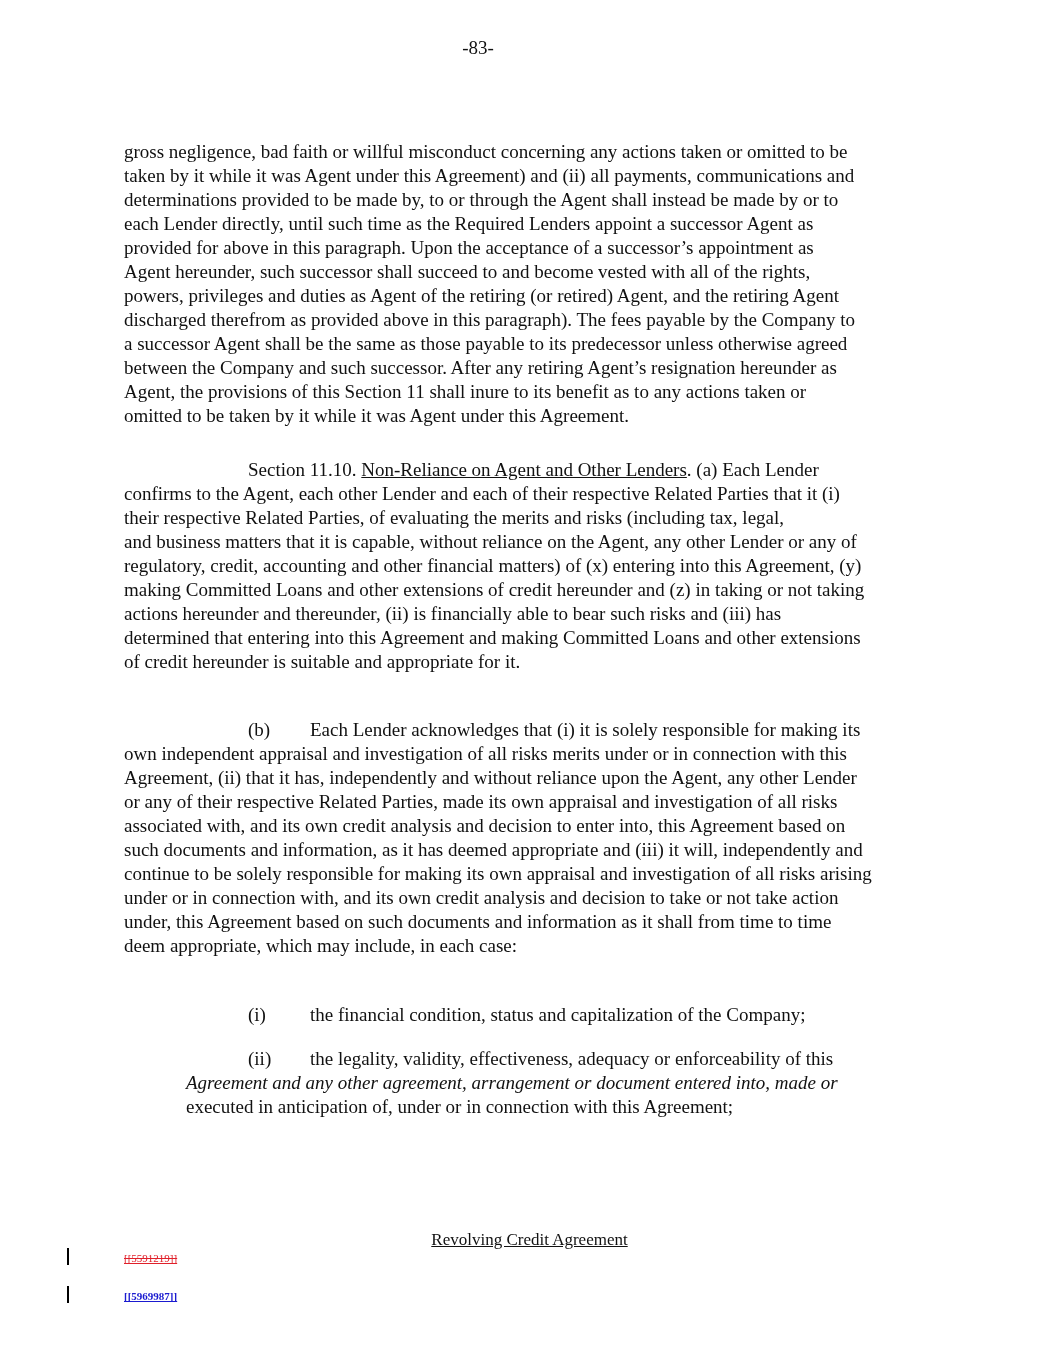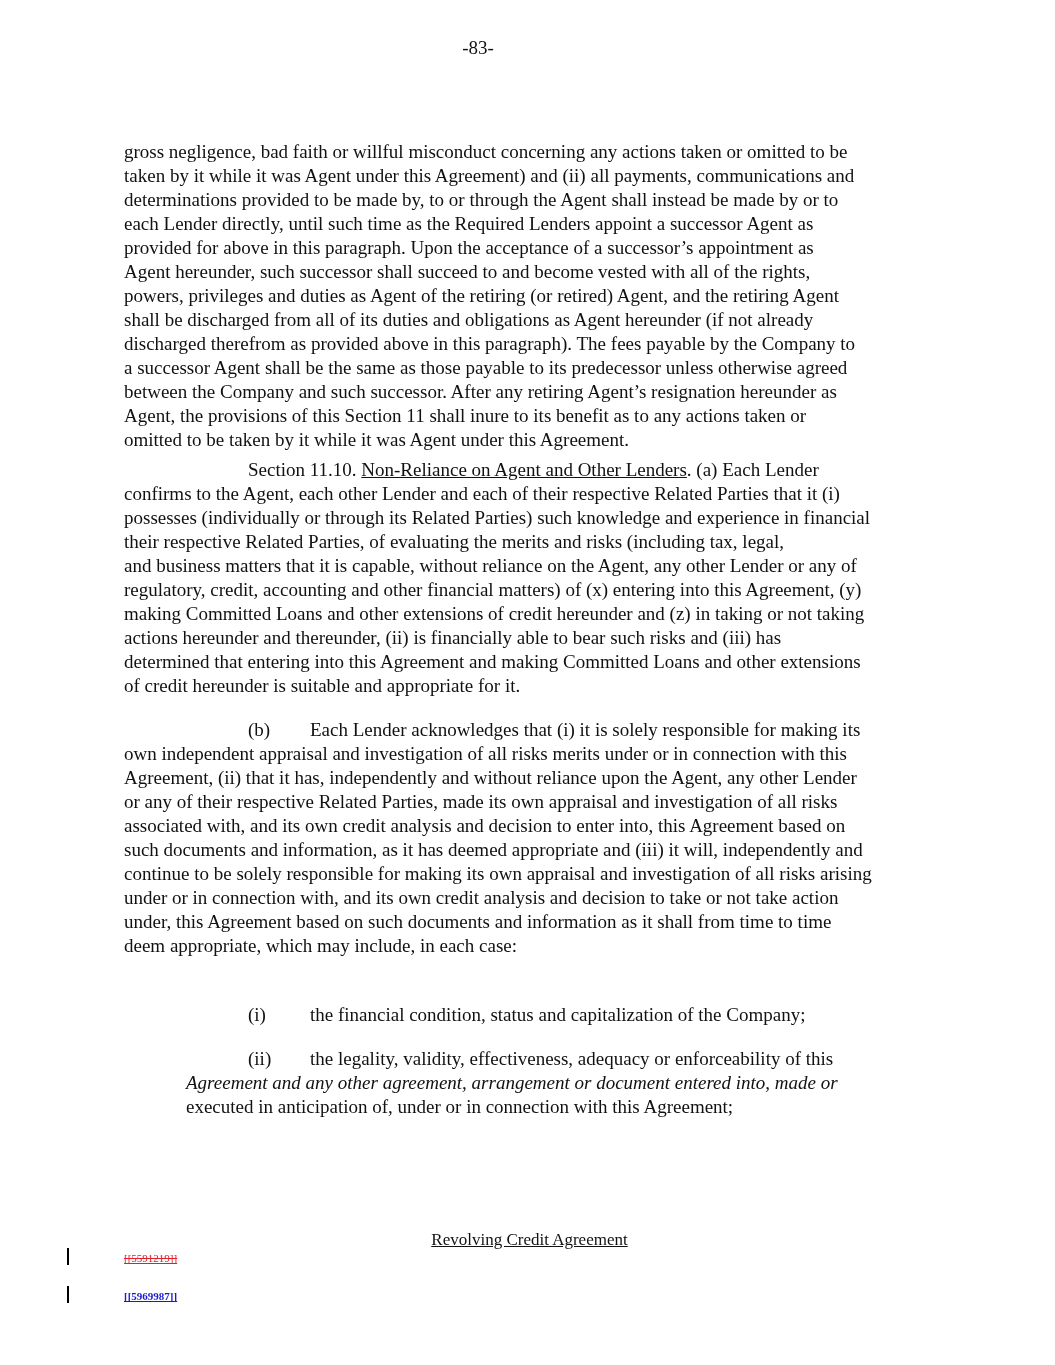--- a/index.html
+++ b/index.html
@@ -85,32 +85,30 @@
 <div class="page-number">-83-</div>
 
 <div class="block" style="top:126px;margin-top:14px;">
   <span class="line">gross negligence, bad faith or willful misconduct concerning any actions taken or omitted to be</span>
   <span class="line">taken by it while it was Agent under this Agreement) and (ii) all payments, communications and</span>
   <span class="line">determinations provided to be made by, to or through the Agent shall instead be made by or to</span>
   <span class="line">each Lender directly, until such time as the Required Lenders appoint a successor Agent as</span>
   <span class="line">provided for above in this paragraph.  Upon the acceptance of a successor’s appointment as</span>
   <span class="line">Agent hereunder, such successor shall succeed to and become vested with all of the rights,</span>
   <span class="line">powers, privileges and duties as Agent of the retiring (or retired) Agent, and the retiring Agent</span>
-  <span class="line">shall be discharged from all of its duties and obligations as Agent hereunder (if not already</span>
   <span class="line">discharged therefrom as provided above in this paragraph).  The fees payable by the Company to</span>
   <span class="line">a successor Agent shall be the same as those payable to its predecessor unless otherwise agreed</span>
   <span class="line">between the Company and such successor.  After any retiring Agent’s resignation hereunder as</span>
   <span class="line">Agent, the provisions of this Section 11 shall inure to its benefit as to any actions taken or</span>
   <span class="line">omitted to be taken by it while it was Agent under this Agreement.</span>
 </div>
 
 <div class="block" style="top:458px;">
   <span class="line"><span class="indent"></span><span>Section 11.10.</span> <span class="u">Non-Reliance on Agent and Other Lenders</span><span>.  (a)  Each Lender</span></span>
   <span class="line">confirms to the Agent, each other Lender and each of their respective Related Parties that it (i)</span>
-  <span class="line">possesses (individually or through its Related Parties) such knowledge and experience in financial</span>
   <span class="line">their respective Related Parties, of evaluating the merits and risks (including tax, legal,</span>
   <span class="line">and business matters that it is capable, without reliance on the Agent, any other Lender or any of</span>
   <span class="line">regulatory, credit, accounting and other financial matters) of (x) entering into this Agreement, (y)</span>
   <span class="line">making Committed Loans and other extensions of credit hereunder and (z) in taking or not taking</span>
   <span class="line">actions hereunder and thereunder, (ii) is financially able to bear such risks and (iii) has</span>
   <span class="line">determined that entering into this Agreement and making Committed Loans and other extensions</span>
   <span class="line">of credit hereunder is suitable and appropriate for it.</span>
 </div>
 
 <div class="block" style="top:718px;">

